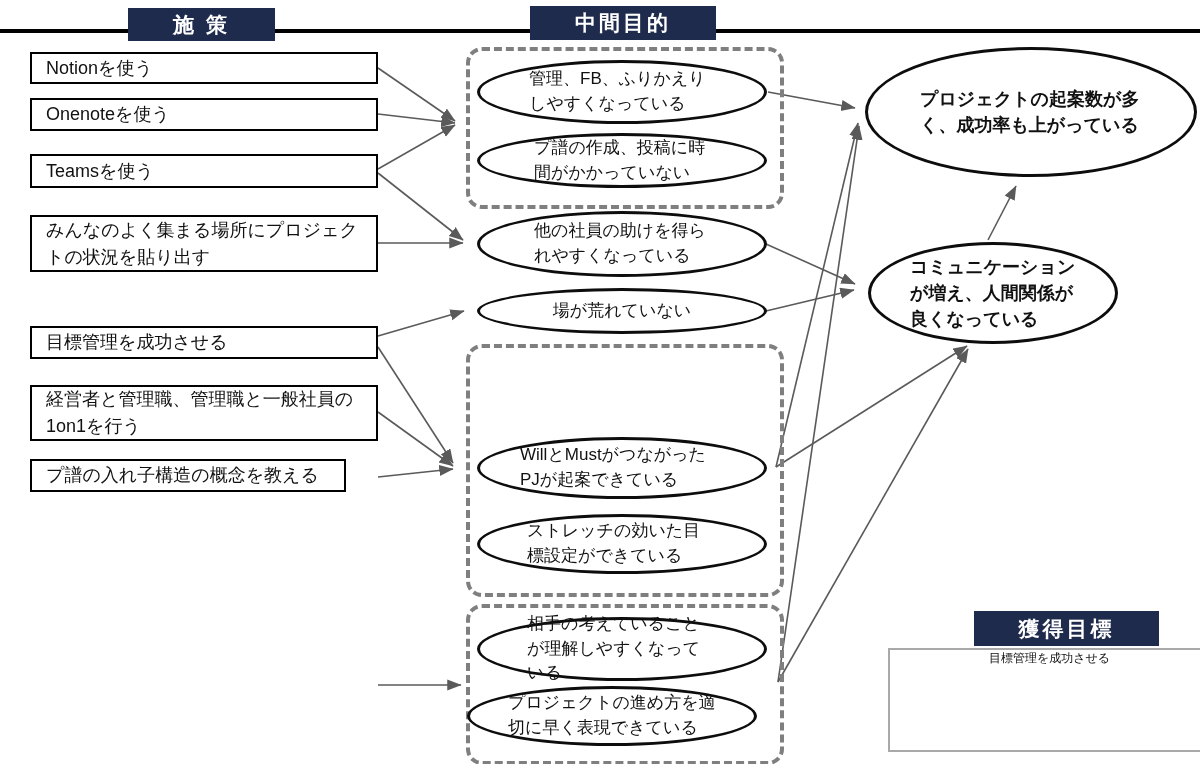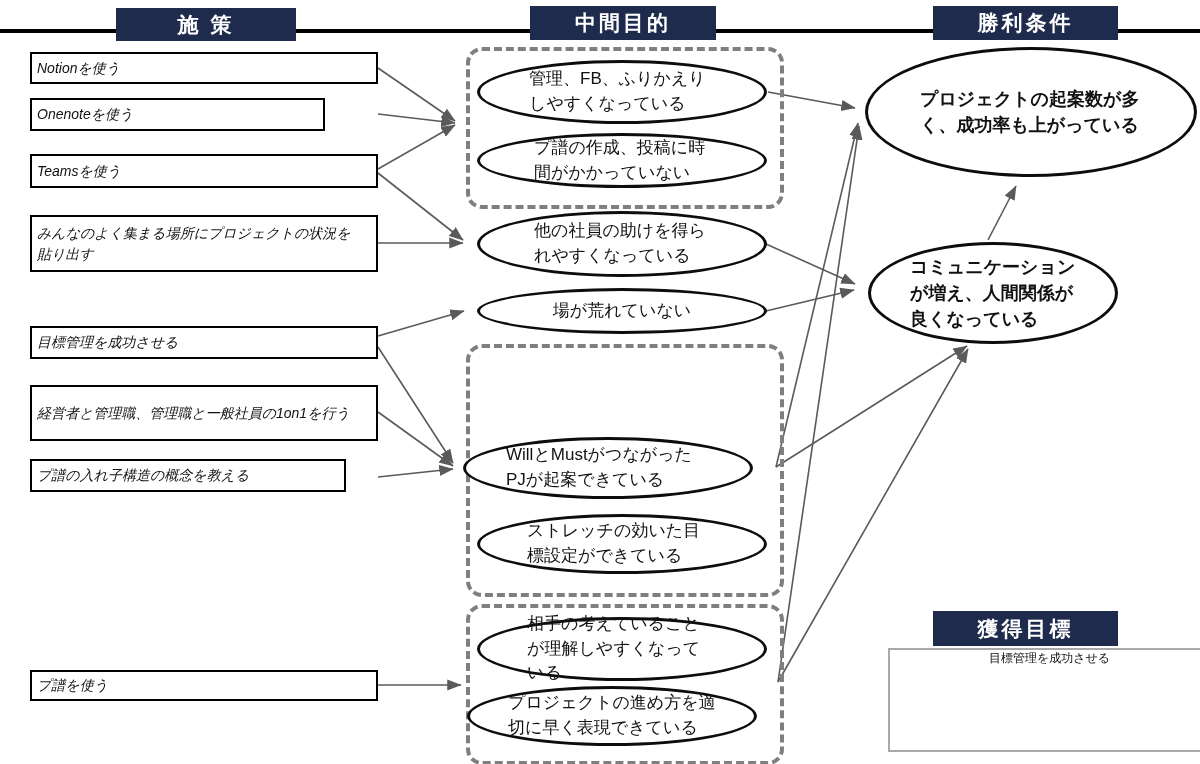--- a/index.html
+++ b/index.html
@@ -9,21 +9,21 @@
   }
   svg.connectors { position:absolute; left:0; top:0; z-index:0; }
   .hdr {
     position:absolute; background:#1f2b4d; color:#ffffff; z-index:3;
     display:flex; align-items:center; justify-content:center;
     font-weight:bold; font-size:21px; letter-spacing:3px;
   }
   .box {
     position:absolute; background:#ffffff; border:2px solid #000000; z-index:2;
     display:flex; align-items:center; box-sizing:border-box;
-    font-size:14px; line-height:1.5; padding:0 18px 0 5px;font-style:italic;
+    font-size:18px; line-height:1.5; padding:0 18px 0 14px;
   }
   .group {
     position:absolute; border:4px dashed #7f7f7f; border-radius:16px; z-index:1;
     background:transparent;
   }
   .ellipse {
     position:absolute; background:#ffffff; border:3px solid #0d0d0d; border-radius:50%;
     z-index:2; display:flex; align-items:center; justify-content:center;
     box-sizing:border-box; font-size:17px; line-height:1.45;
   }
@@ -61,75 +61,69 @@
       <line x1="776" y1="467" x2="858" y2="123" marker-end="url(#arw)"></line>
       <line x1="778" y1="682" x2="859" y2="126" marker-end="url(#arw)"></line>
       <line x1="776" y1="467" x2="967" y2="346" marker-end="url(#arw)"></line>
       <line x1="778" y1="682" x2="968" y2="349" marker-end="url(#arw)"></line>
       <line x1="766" y1="244" x2="855" y2="284" marker-end="url(#arw)"></line>
       <line x1="766" y1="311" x2="854" y2="290" marker-end="url(#arw)"></line>
       <line x1="988" y1="240" x2="1016" y2="186" marker-end="url(#arw)"></line>
     </g>
   </svg>
 
-  <div class="hdr" style="left:116px;top:8px;width:180px;height:33px">
+  <div class="hdr" style="left:128px;top:8px;width:147px;height:33px">
     <span>施 策</span>
   </div>
   <div class="hdr" style="left:530px;top:6px;width:186px;height:34px">
     <span>中間目的</span>
   </div>
-  <div class="hdr" style="left:933px;top:6px;width:185px;height:34px">
-    <span>勝利条件</span>
-  </div>
-  <div class="hdr" style="left:933px;top:611px;width:185px;height:35px">
+  <div class="hdr" style="left:974px;top:611px;width:185px;height:35px">
     <span>獲得目標</span>
   </div>
 
   <div class="group" style="left:466px;top:47px;width:310px;height:154px"></div>
   <div class="group" style="left:466px;top:344px;width:310px;height:245px"></div>
   <div class="group" style="left:466px;top:604px;width:310px;height:153px"></div>
 
   <div class="box" style="left:30px;top:52px;width:348px;height:32px">
     <span>Notionを使う</span>
   </div>
-  <div class="box" style="left:30px;top:98px;width:295px;height:33px">
+  <div class="box" style="left:30px;top:98px;width:348px;height:33px">
     <span>Onenoteを使う</span>
   </div>
   <div class="box" style="left:30px;top:154px;width:348px;height:34px">
     <span>Teamsを使う</span>
   </div>
   <div class="box" style="left:30px;top:215px;width:348px;height:57px">
     <span>みんなのよく集まる場所にプロジェクトの状況を貼り出す</span>
   </div>
   <div class="box" style="left:30px;top:326px;width:348px;height:33px">
     <span>目標管理を成功させる</span>
   </div>
   <div class="box" style="left:30px;top:385px;width:348px;height:56px">
     <span>経営者と管理職、管理職と一般社員の1on1を行う</span>
   </div>
   <div class="box" style="left:30px;top:459px;width:316px;height:33px">
     <span>プ譜の入れ子構造の概念を教える</span>
   </div>
-  <div class="box" style="left:30px;top:670px;width:348px;height:31px">
-    <span>プ譜を使う</span>
-  </div>
 
   <div class="ellipse" style="left:477px;top:60px;width:290px;height:64px">
     <span style="width:186px">管理、FB、ふりかえりしやすくなっている</span>
   </div>
   <div class="ellipse" style="left:477px;top:133px;width:290px;height:55px">
     <span style="width:176px">プ譜の作成、投稿に時間がかかっていない</span>
   </div>
   <div class="ellipse" style="left:477px;top:211px;width:290px;height:66px">
     <span style="width:176px">他の社員の助けを得られやすくなっている</span>
   </div>
   <div class="ellipse" style="left:477px;top:288px;width:290px;height:46px">
     <span>場が荒れていない</span>
   </div>
-  <div class="ellipse" style="left:463px;top:437px;width:290px;height:62px">
+  <div class="ellipse" style="left:477px;top:437px;width:290px;height:62px">
     <span style="width:204px">WillとMustがつながったPJが起案できている</span>
   </div>
   <div class="ellipse" style="left:477px;top:514px;width:290px;height:60px">
     <span style="width:190px">ストレッチの効いた目標設定ができている</span>
   </div>
   <div class="ellipse" style="left:477px;top:617px;width:290px;height:64px">
     <span style="width:190px">相手の考えていることが理解しやすくなっている</span>
   </div>
   <div class="ellipse" style="left:467px;top:686px;width:290px;height:60px">
     <span style="width:208px">プロジェクトの進め方を適切に早く表現できている</span>

